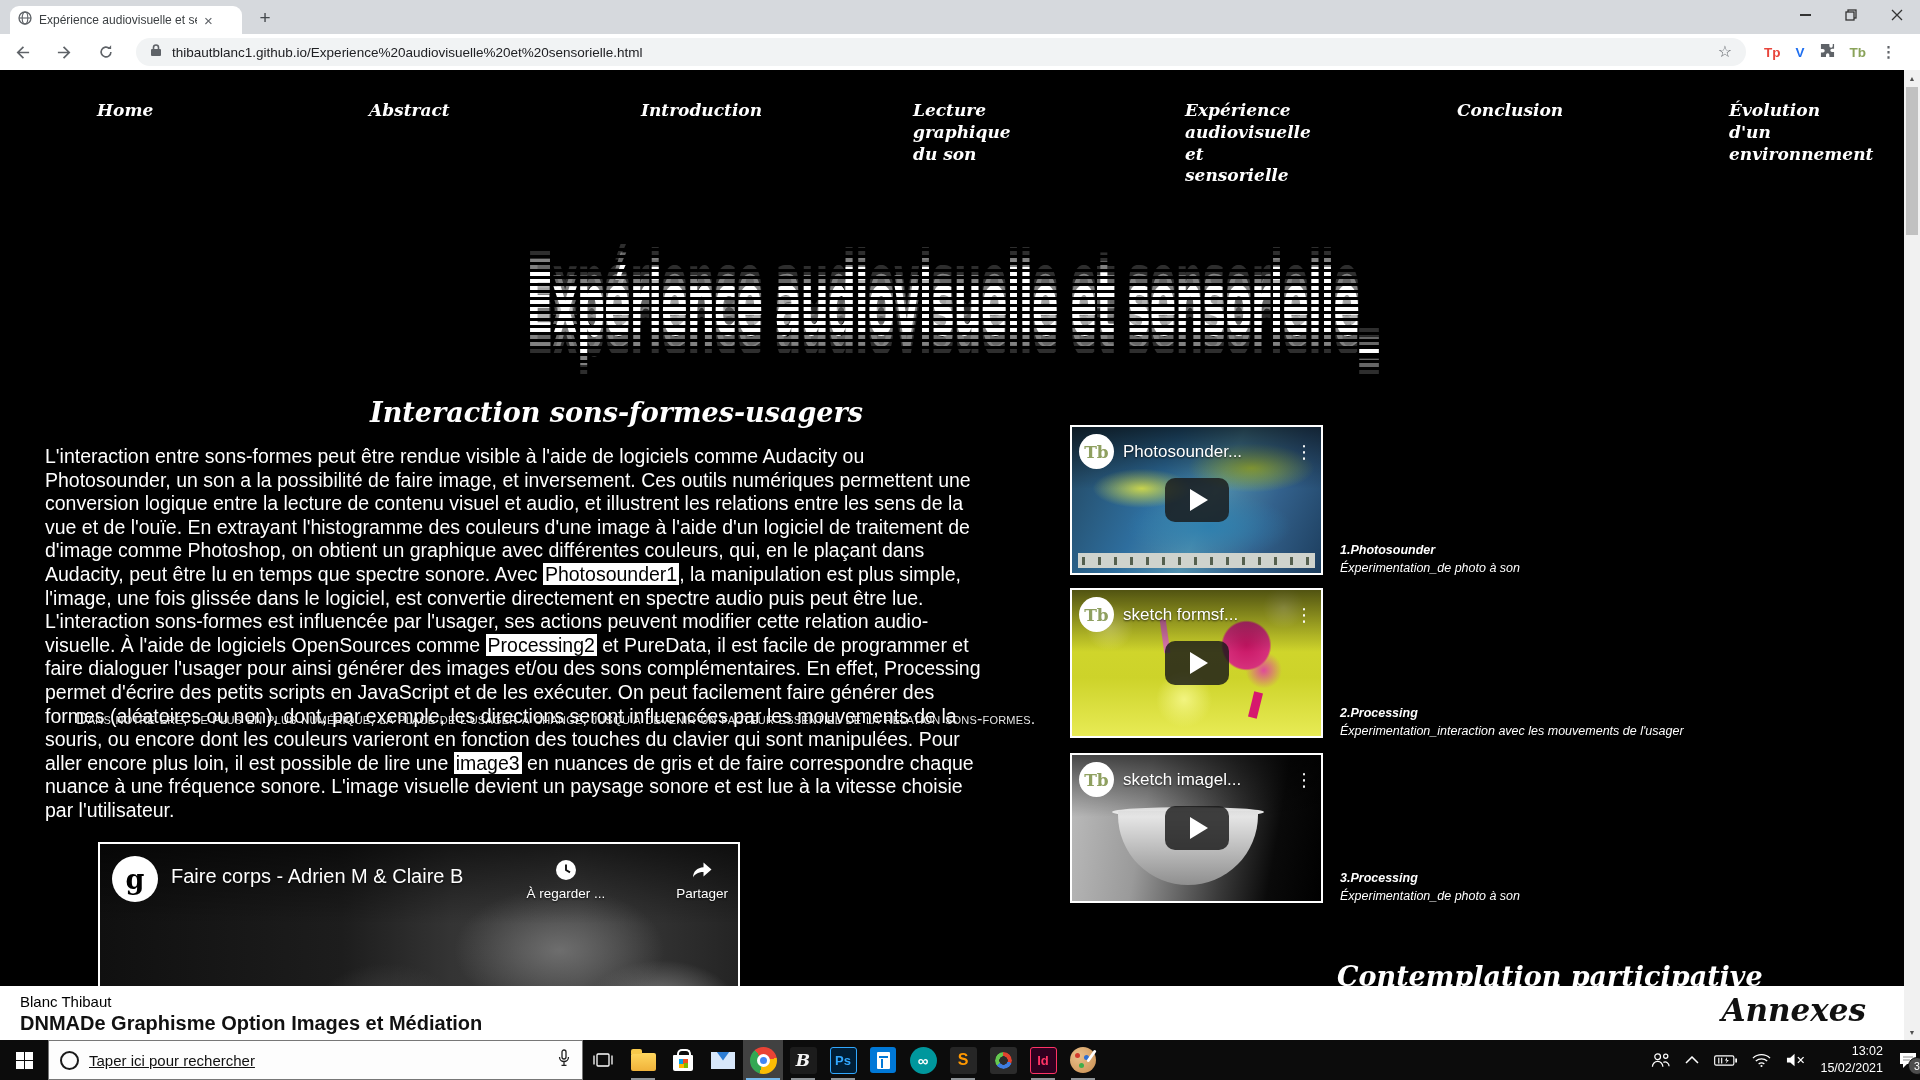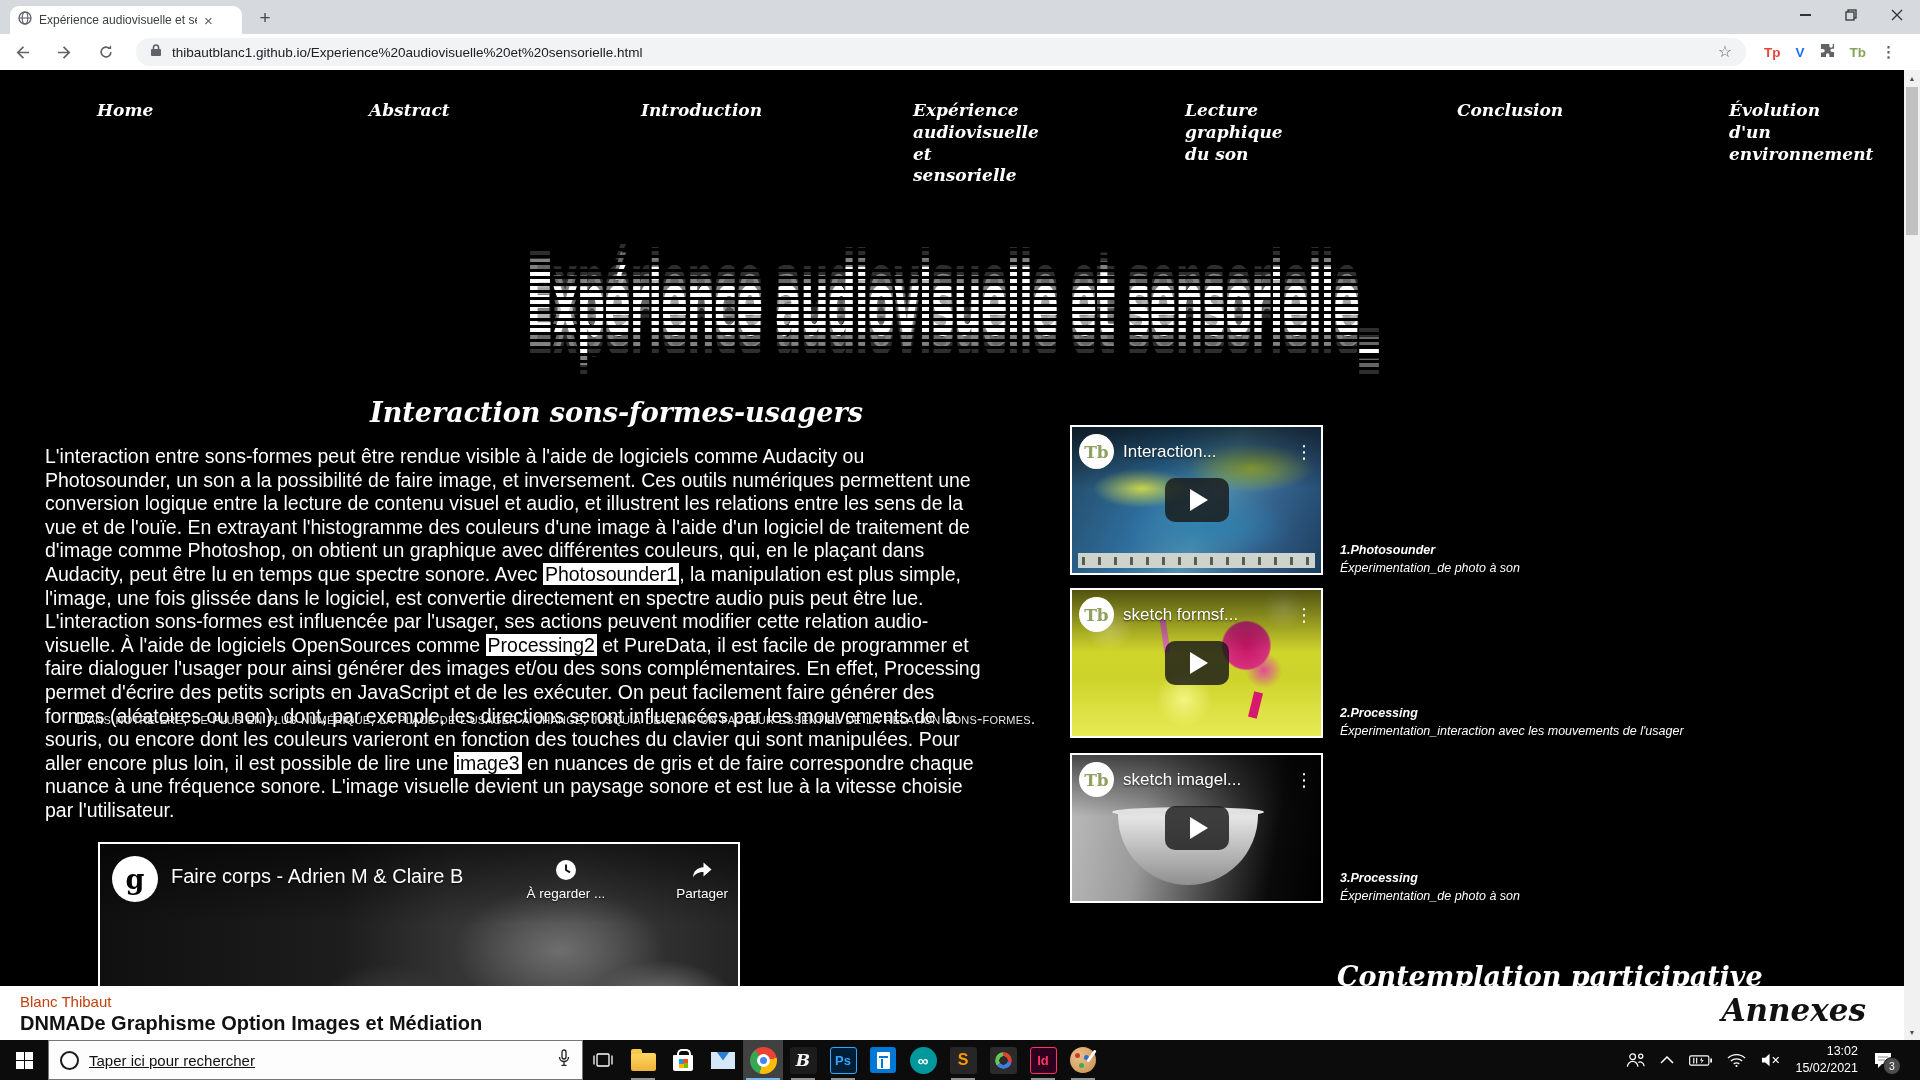--- a/index.html
+++ b/index.html
@@ -87,21 +87,21 @@
   .bigvid .vid-topgrad{height:80px;}
   .bigvid-head{position:absolute;top:12px;left:12px;right:10px;display:flex;align-items:flex-start;gap:13px;}
   .amcb-logo{width:46px;height:46px;border-radius:50%;background:#fff;display:flex;align-items:center;justify-content:center;flex:0 0 auto;}
   .amcb-g{font-family:"DejaVu Serif",serif;font-weight:bold;font-size:27px;color:#000;line-height:1;}
   .bigvid-title{font-size:20px;color:#fff;white-space:nowrap;overflow:hidden;flex:1;margin-top:9px;text-shadow:0 1px 2px rgba(0,0,0,.7);}
   .bv-actions{display:flex;gap:26px;flex:0 0 auto;margin-top:2px;}
   .bv-act{display:flex;flex-direction:column;align-items:center;gap:4px;color:#fff;font-size:13.5px;text-shadow:0 1px 2px rgba(0,0,0,.8);margin-left:45px;}
 
   
   .site-footer{position:absolute;left:0;right:16px;bottom:0;height:54px;background:#fff;color:#111;z-index:5;}
-  .f-line1{position:absolute;left:20px;top:7px;font-size:15px;color:#c2410c;}
+  .f-line1{position:absolute;left:20px;top:7px;font-size:15px;color:#000000;}
   .f-line2{position:absolute;left:20px;top:26px;font-size:20px;font-weight:bold;}
   .annexes{position:absolute;right:38px;top:6px;font-family:"DejaVu Serif",serif;font-style:italic;font-weight:bold;font-size:31px;color:#111;}
   .scrollbar{position:absolute;right:0;top:0;width:16px;height:970px;background:#f1f1f1;z-index:6;}
   .sb-btn{position:absolute;left:0;width:16px;height:16px;display:flex;align-items:center;justify-content:center;font-size:7px;color:#505050;}
   .sb-up{top:0;}
   .sb-down{bottom:0;}
   .sb-thumb{position:absolute;top:17px;left:2px;width:12px;height:148px;background:#c1c1c1;}
 
   
   .taskbar{position:absolute;top:1040px;left:0;width:1920px;height:40px;background:#0c0c0c;display:flex;align-items:stretch;z-index:10;}
@@ -129,21 +129,21 @@
   .ico-calc{width:26px;height:26px;background:#0078d7;border-radius:3px;display:flex;align-items:center;justify-content:center;}
   .calc-face{width:13px;height:17px;background:#fff;border-radius:1px;background-image:linear-gradient(#0078d7 0 0),linear-gradient(#0078d7 0 0);background-size:9px 2px,2px 9px;background-position:2px 4px,4px 7px;background-repeat:no-repeat;}
   .ico-arduino{width:27px;height:27px;border-radius:50%;background:#00979d;color:#fff;display:flex;align-items:center;justify-content:center;font-size:15px;font-weight:bold;}
   .tile-sublime{background:#262626;color:#ff9800;font-size:16px;}
   .ico-cc{width:27px;height:27px;border-radius:3px;background:#2b2b2b;display:flex;align-items:center;justify-content:center;}
   .cc-ring{width:17px;height:17px;border-radius:50%;background:conic-gradient(#e1422e 0 30%,#3f7de0 0 65%,#64c850 0 100%);-webkit-mask:radial-gradient(circle,transparent 0 4px,#000 4.5px);mask:radial-gradient(circle,transparent 0 4px,#000 4.5px);}
   .tile-id{background:#2e001f;color:#ff3366;font-size:13px;border:1px solid #ff3366;box-sizing:border-box;}
   .ico-paint{width:26px;height:26px;border-radius:50%;background:radial-gradient(circle at 35% 35%,#e9c08b,#c98d4f);position:relative;}
   .ico-paint::before{content:"";position:absolute;left:5px;top:6px;width:5px;height:5px;border-radius:50%;background:#d23a2e;box-shadow:9px 2px 0 #2e6fd2,4px 10px 0 #3fae4a;}
   .ico-paint::after{content:"";position:absolute;right:3px;top:2px;width:3px;height:14px;background:#fff;transform:rotate(35deg);border-radius:2px;}
-  .tray{margin-left:auto;display:flex;align-items:center;gap:15px;padding-right:27px;justify-content:space-between;}
+  .tray{margin-left:auto;display:flex;align-items:center;gap:15px;padding-right:2px;justify-content:space-between;}
   .tray-ico{display:flex;align-items:center;justify-content:center;}
   .clockblk{text-align:right;font-size:12.5px;line-height:1.35;color:#fff;}
   .actioncenter{position:relative;display:flex;align-items:center;}
   .ac-badge{position:absolute;right:-8px;bottom:-6px;width:16px;height:16px;border-radius:50%;background:#4d4d4d;color:#fff;font-size:10.5px;display:flex;align-items:center;justify-content:center;border:1.5px solid #0c0c0c;box-sizing:content-box;}
 </style>
 </head>
 <body>
 
 <div class="tabstrip">
   <div class="tab">
@@ -208,22 +208,22 @@
     <span class="kebab">⋮</span>
   </div>
 </div>
 
 <div class="page">
 
   <nav class="mainnav">
     <div class="nav-item">Home</div>
     <div class="nav-item">Abstract</div>
     <div class="nav-item">Introduction</div>
+    <div class="nav-item">Lecture graphique du son</div>
     <div class="nav-item">Expérience audiovisuelle et sensorielle</div>
-    <div class="nav-item">Lecture graphique du son</div>
     <div class="nav-item">Conclusion</div>
     <div class="nav-item">Évolution d'un environnement</div>
   </nav>
 
   <div class="glitch-wrap">
     <div class="glitch-text">Expérience audiovisuelle et sensorielle_</div>
     <div class="glitch-stripes"></div>
   </div>
 
   <h2 class="section-heading" style="margin:7px">Interaction sons-formes-usagers</h2>
@@ -233,21 +233,21 @@
   <div class="quote">Dans notre ère, de plus en plus numérique, la place de l'usager a changé, jusqu'à devenir un facteur essentiel de la relation sons-formes.</div>
 
   <div class="vid vid-1">
     <div class="thumb thumb-1"></div>
     <div class="thumb-strip"></div>
     <div class="vid-topgrad"></div>
     <div class="vid-head">
       <span class="avatar">
           <span class="avatar-tb">Tb</span>
         </span>
-      <span class="vid-title">Interaction...</span>
+      <span class="vid-title">Photosounder...</span>
       <span class="vid-kebab">⋮</span>
     </div>
     <div class="play">
         <span class="play-tri"></span>
       </div>
   </div>
   <div class="vcap vcap-1">
     <div class="l1">1.Photosounder</div>
     <div class="l2">Éxperimentation_de photo à son</div>
   </div>

